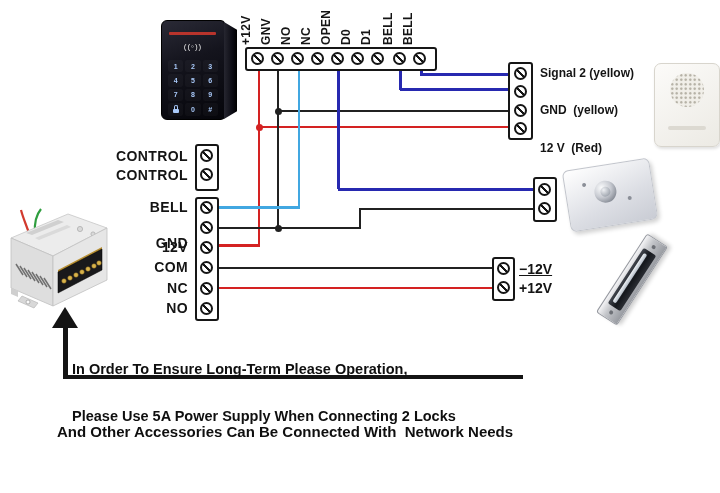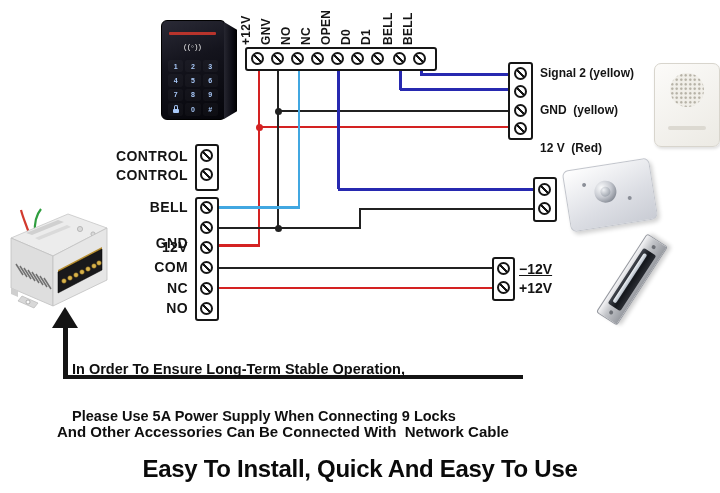--- a/index.html
+++ b/index.html
@@ -253,23 +253,22 @@
   <div class="mag-bar">
     <span class="mag-screw" style="left:5px;"></span>
     <span class="mag-screw" style="right:5px;"></span>
   </div>
 
   <div class="arrow-head"></div>
   <div class="arrow-shaft"></div>
   <div class="call-line"></div>
 
   <div class="warning">
-    <span style="display:block;">In Order To Ensure Long-Term Stable Operation,</span>
-    <span style="display:block;">Please Use 5A Power Supply When Connecting 9 Locks</span>
+    <span style="display:block;">In Order To Ensure Long-Term Please Operation,</span>
+    <span style="display:block;">Please Use 5A Power Supply When Connecting 2 Locks</span>
   </div>
 
   <div class="note">
-    <span style="display:block;">And Other Accessories Can Be Connected With  Network Cable</span>
-  </div>
-
-  <div class="title">Easy To Install, Quick And Easy To Use</div>
+    <span style="display:block;">And Other Accessories Can Be Connected With  Network Needs</span>
+  </div>
+
 
 </div>
 
 </body></html>

